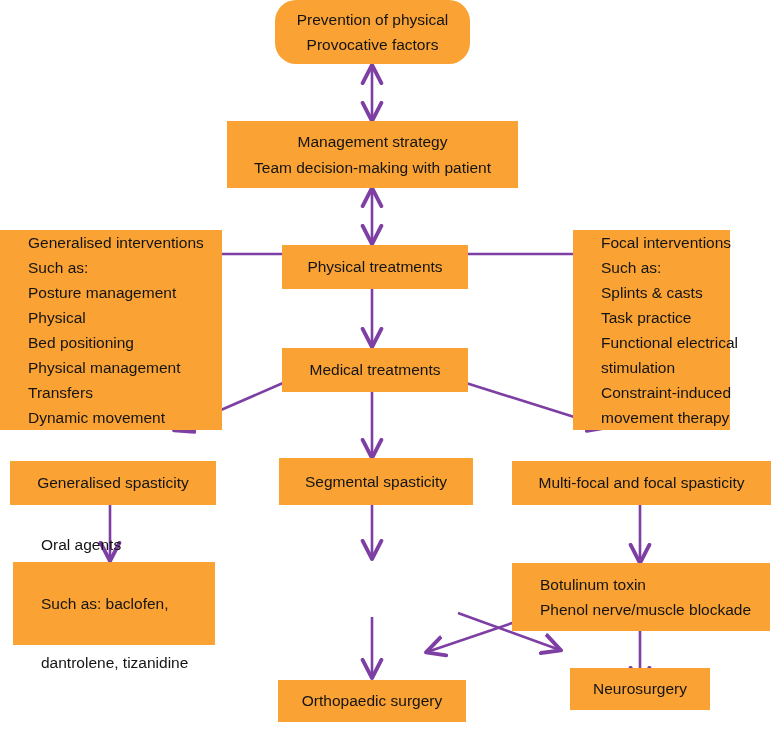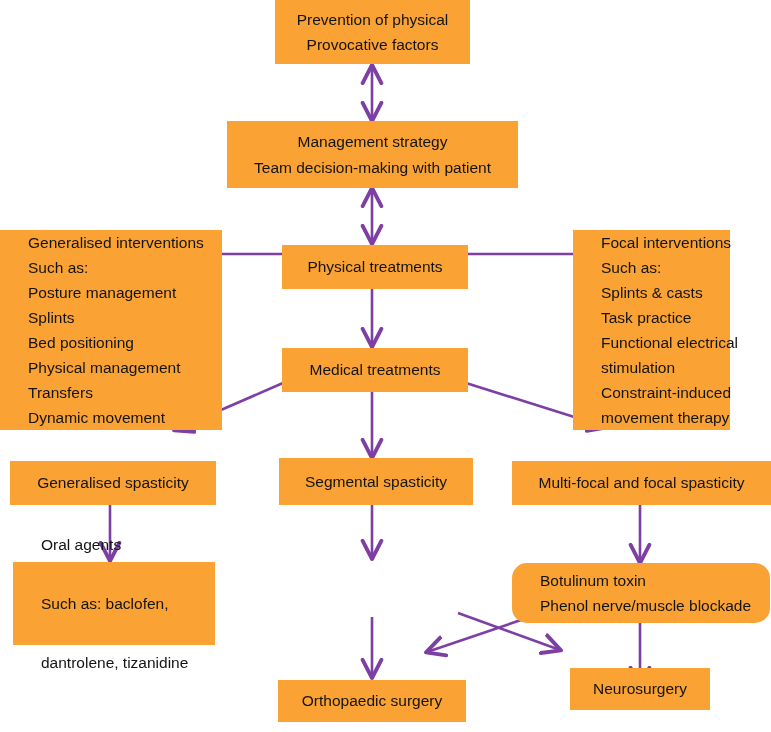--- a/index.html
+++ b/index.html
@@ -80,21 +80,21 @@
 
       <line x1="372" y1="617" x2="372" y2="677" marker-end="url(#ah)"></line>
 
       <line x1="640" y1="621" x2="640" y2="685" marker-end="url(#ah)"></line>
 
       <line x1="458" y1="613" x2="560" y2="650" marker-end="url(#ah)"></line>
       <line x1="530" y1="617" x2="427" y2="652" marker-end="url(#ah)"></line>
     </g>
   </svg>
 
-  <div class="node center" style="left:275px; top:0px; width:195px; height:64px;">
+  <div class="node center" style="left:275px; top:0px; width:195px; height:64px;border-radius:21px;">
     <span class="ln">Prevention of physical</span>
     <span class="ln">Provocative factors</span>
   </div>
 
   <div class="node center" style="left:227px; top:121px; width:291px; height:67px;">
     <span class="ln">Management strategy</span>
     <span class="ln">Team decision-making with patient</span>
   </div>
 
   <div class="node center" style="left:282px; top:245px; width:186px; height:44px;">
@@ -102,21 +102,21 @@
   </div>
 
   <div class="node center" style="left:282px; top:348px; width:186px; height:44px;">
     <span class="ln">Medical treatments</span>
   </div>
 
   <div class="node left" style="left:0px; top:230px; width:222px; height:200px;">
     <span class="ln">Generalised interventions</span>
     <span class="ln">Such as:</span>
     <span class="ln">Posture management</span>
-    <span class="ln">Splints</span>
+    <span class="ln">Physical</span>
     <span class="ln">Bed positioning</span>
     <span class="ln">Physical management</span>
     <span class="ln">Transfers</span>
     <span class="ln">Dynamic movement</span>
   </div>
 
   <div class="node left" style="left:573px; top:230px; width:157px; height:200px;">
     <span class="ln">Focal interventions</span>
     <span class="ln">Such as:</span>
     <span class="ln">Splints &amp; casts</span>
@@ -139,21 +139,21 @@
     <span class="ln">Multi-focal and focal spasticity</span>
   </div>
 
   <div class="node left" style="left:13px; top:562px; width:202px; height:83px;gap:34px;">
     <span class="ln">Oral agents</span>
     <span class="ln">Such as: baclofen,</span>
     <span class="ln">dantrolene, tizanidine</span>
   </div>
 
 
-  <div class="node left" style="left:512px; top:563px; width:258px; height:60px;border-radius:15px;">
+  <div class="node left" style="left:512px; top:563px; width:258px; height:68px;">
     <span class="ln">Botulinum toxin</span>
     <span class="ln">Phenol nerve/muscle blockade</span>
   </div>
 
   <div class="node center" style="left:278px; top:680px; width:188px; height:42px;">
     <span class="ln">Orthopaedic surgery</span>
   </div>
 
   <div class="node center" style="left:570px; top:668px; width:140px; height:42px;">
     <span class="ln">Neurosurgery</span>

